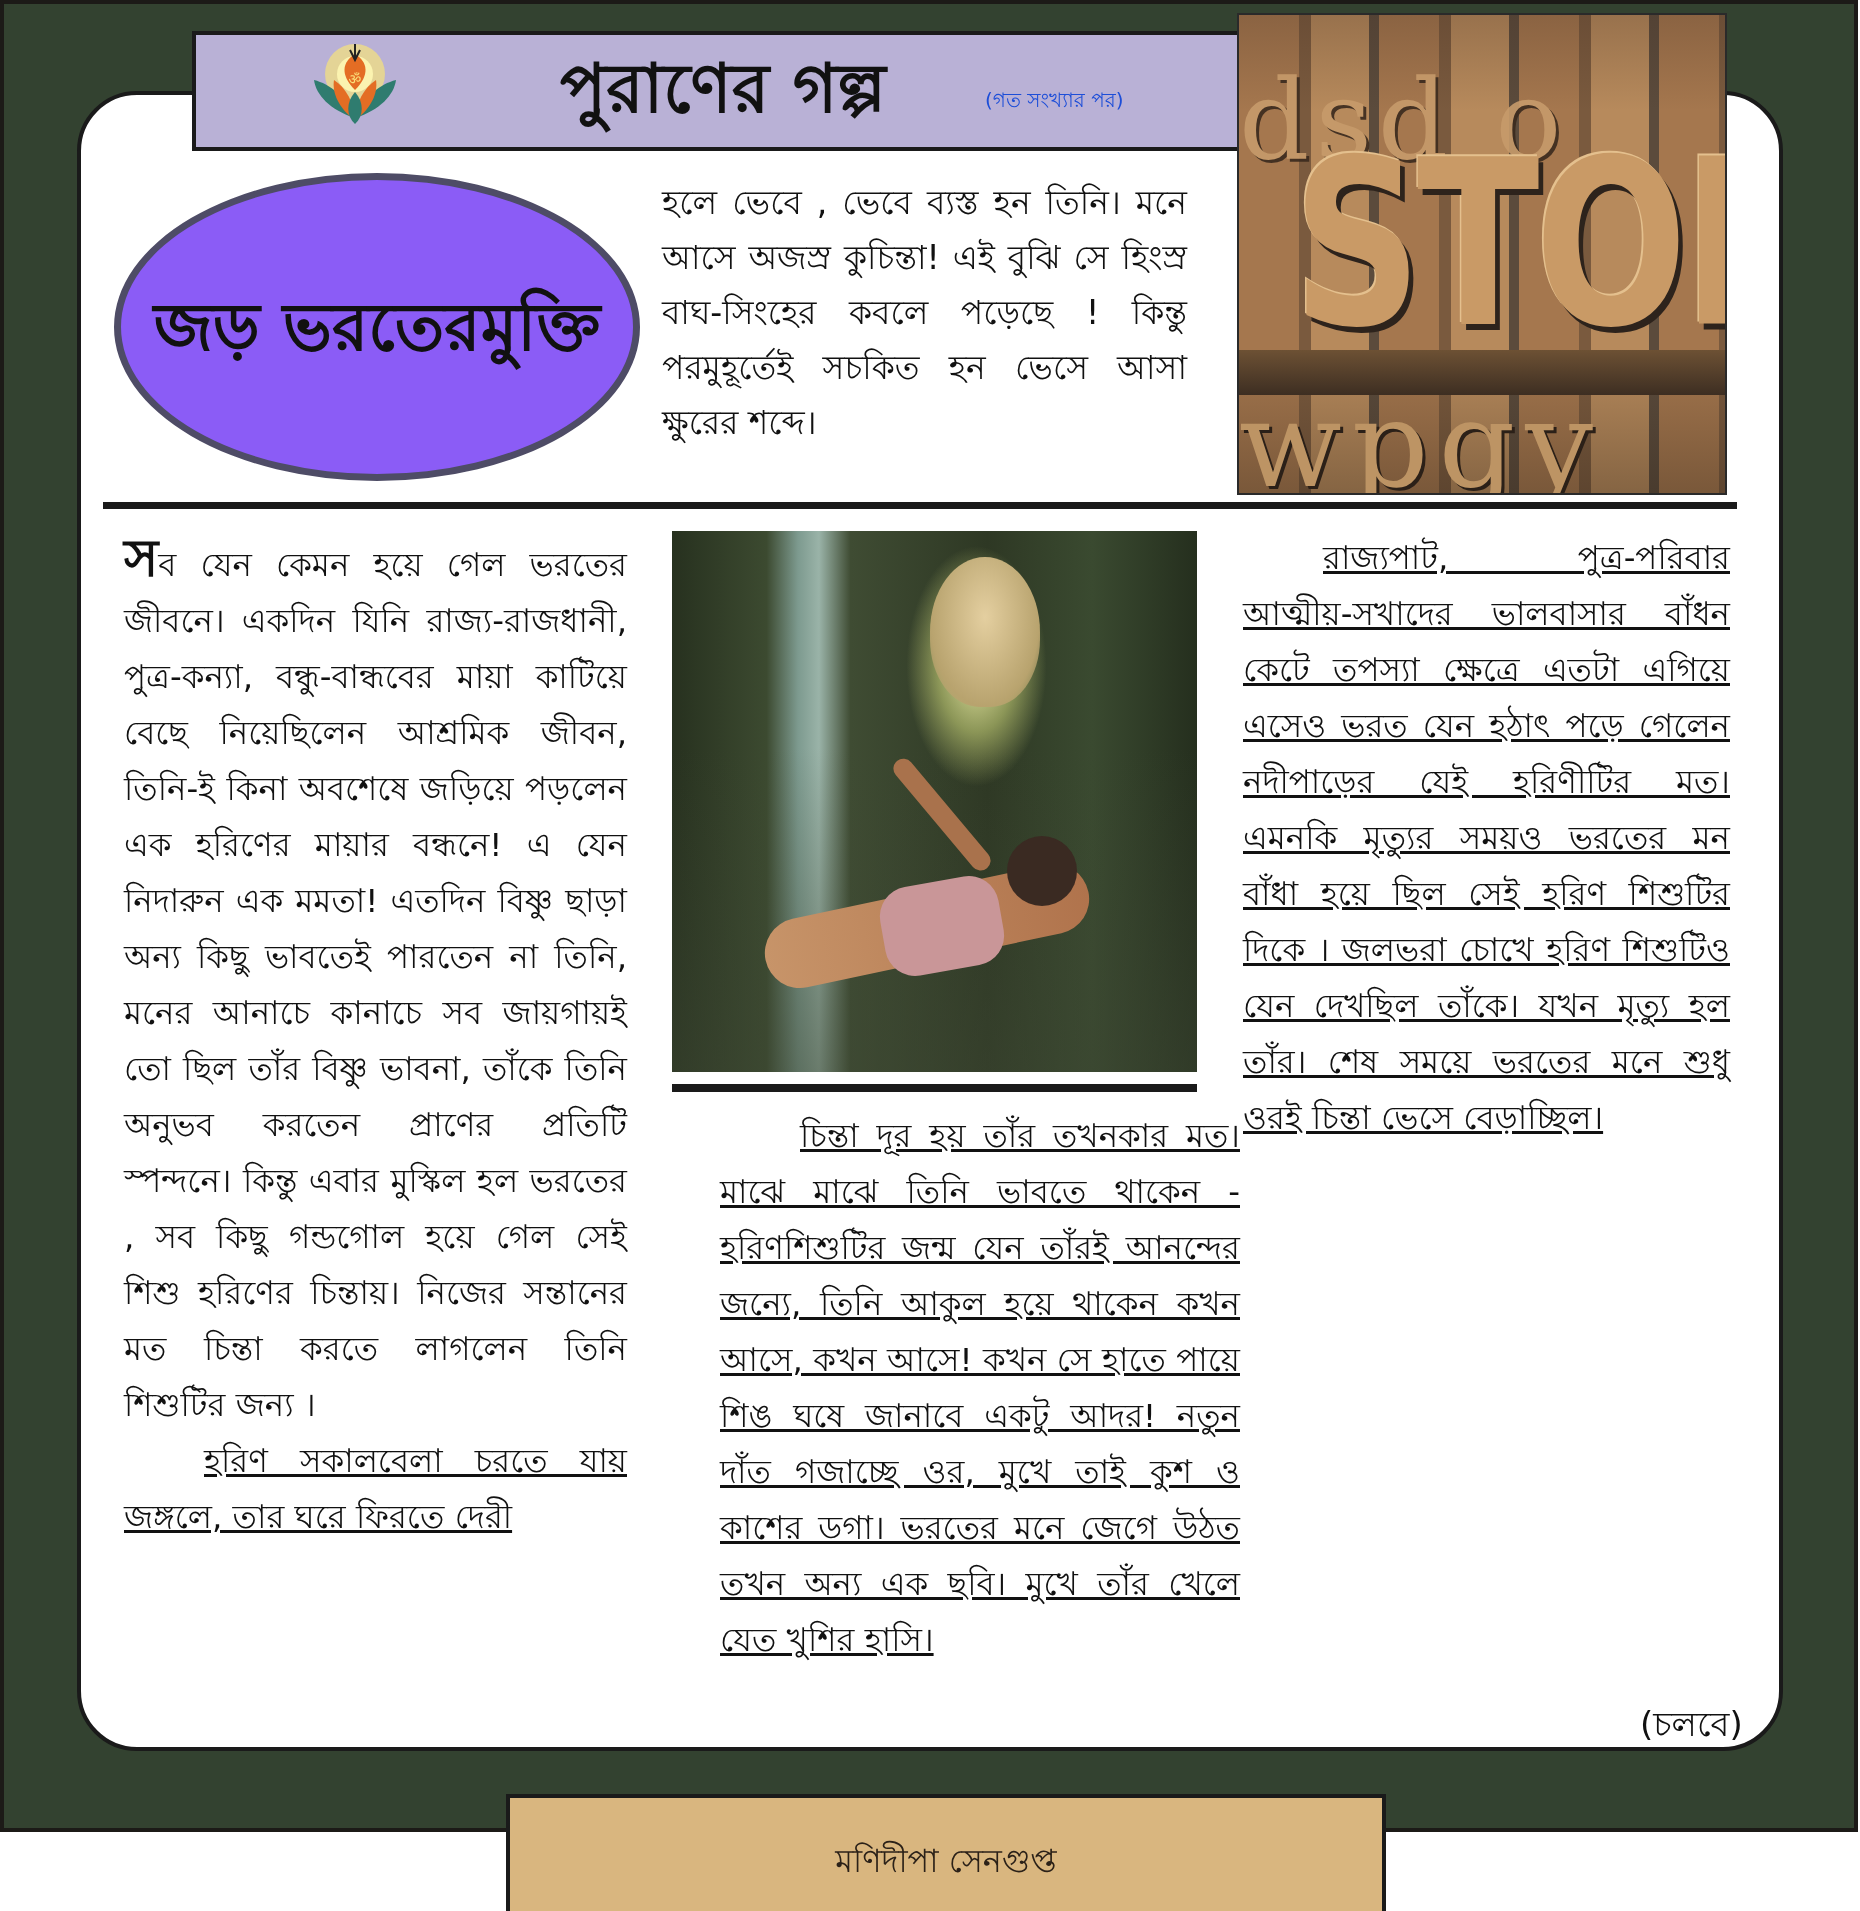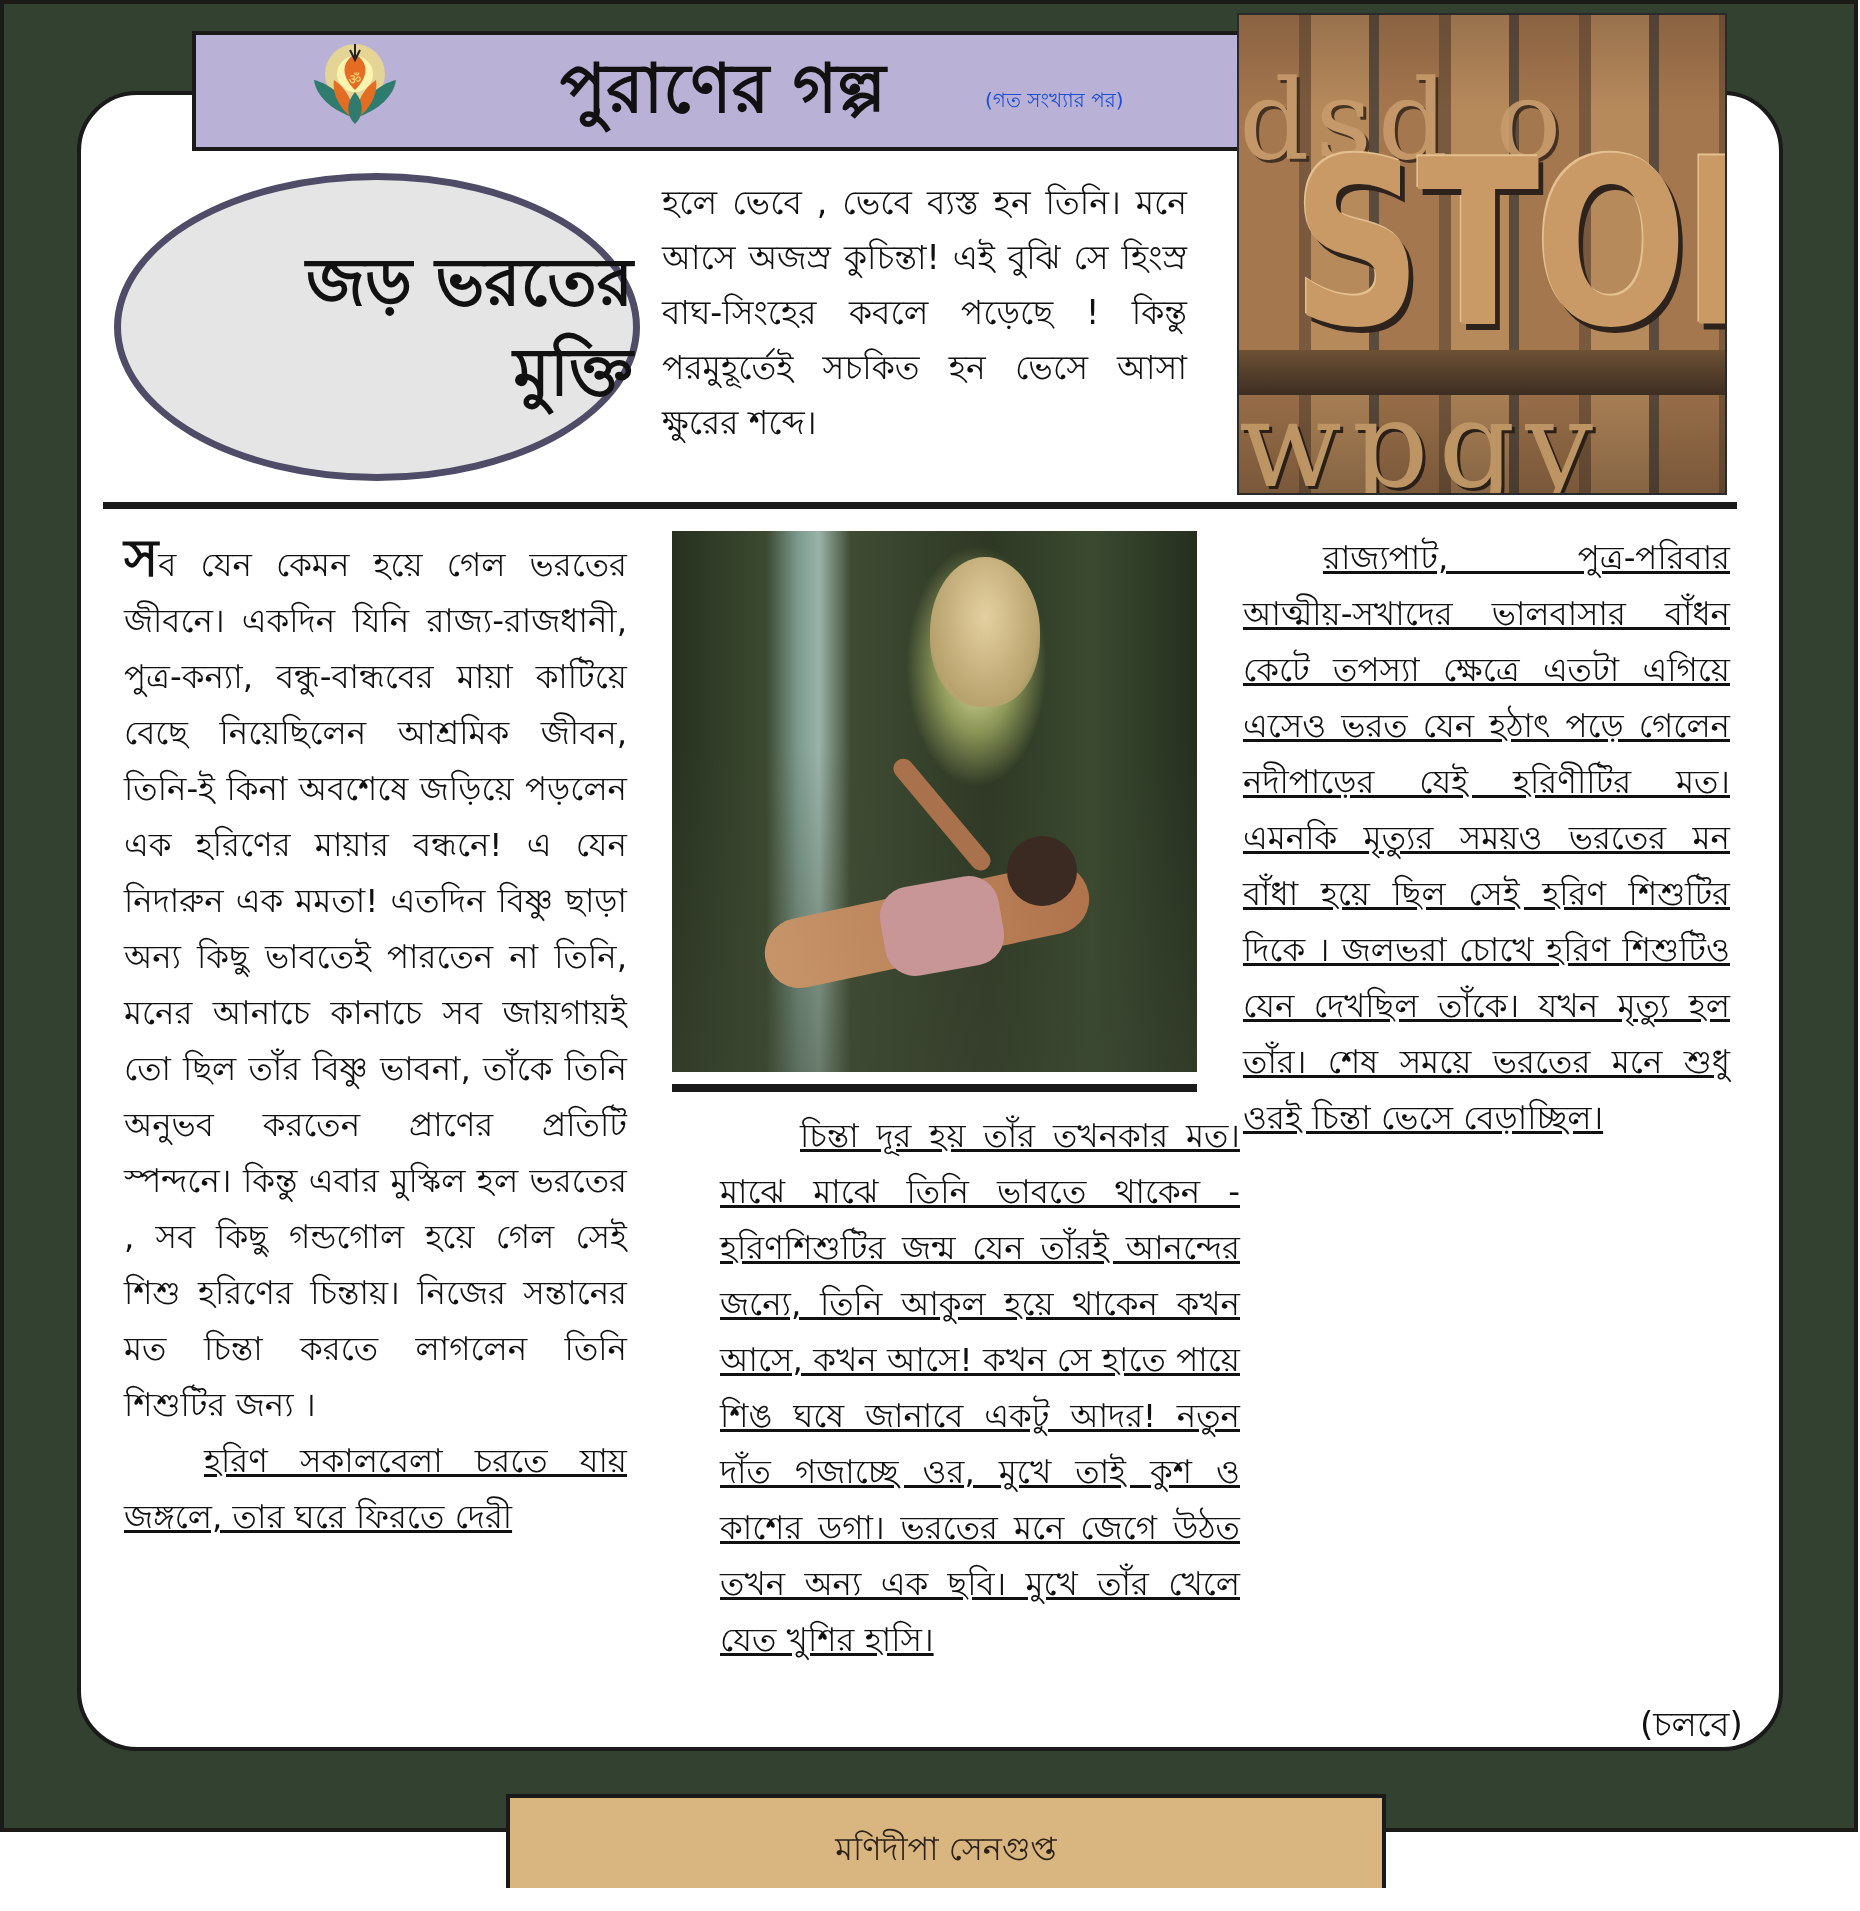--- a/index.html
+++ b/index.html
@@ -58,22 +58,22 @@
       background: linear-gradient(180deg, #6d5134, #3d2e22);
     }
     .story-image .row-bottom {
       position: absolute; left: 0; top: 380px; width: 100%; height: 100px;
       font-family: "DejaVu Serif", serif; font-size: 120px; line-height: 100px; color: #bd9464;
       text-shadow: 3px 3px 0 #2b2018; letter-spacing: 10px; white-space: nowrap; padding-left: 0;
     }
 
     .title-oval {
       position: absolute; left: 114px; top: 173px; width: 526px; height: 308px;
-      border-radius: 50%; background: #e5e5e5; border: 7px solid #4e4c66;
-      display: flex; flex-direction: column; align-items: flex-end; justify-content: center;
+      border-radius: 50%; background: #8b5cf6; border: 7px solid #4e4c66;
+      display: flex; flex-direction: row; align-items: center; justify-content: center;
     }
     .title-oval .line {
       font-family: "DejaVu Serif", serif; font-weight: bold; font-size: 66px; line-height: 90px; color: #111;
     }
 
     .intro {
       position: absolute; left: 662px; top: 175px; width: 525px;
       font-size: 33px; line-height: 55px; text-align: justify; text-align-last: left; color: #111;
     }
 
@@ -121,21 +121,21 @@
     }
     .rule-mid {
       position: absolute; left: 672px; top: 1084px; width: 525px; height: 8px; background: #1a1a1a;
     }
 
     .continued {
       position: absolute; left: 1640px; top: 1698px; font-size: 34px; color: #111;
     }
 
     .author-box {
-      position: absolute; left: 506px; top: 1794px; width: 880px; height: 94px;
+      position: absolute; left: 506px; top: 1794px; width: 880px; height: 118px;
       background: #d9b67f; border: 4px solid #1a1a1a; border-bottom: none;
       display: flex; align-items: center; justify-content: center;
     }
     .author-box span {
       font-size: 32px; color: #2b2118; padding-top: 16px;
     }
   </style>
 </head>
 <body>
 

